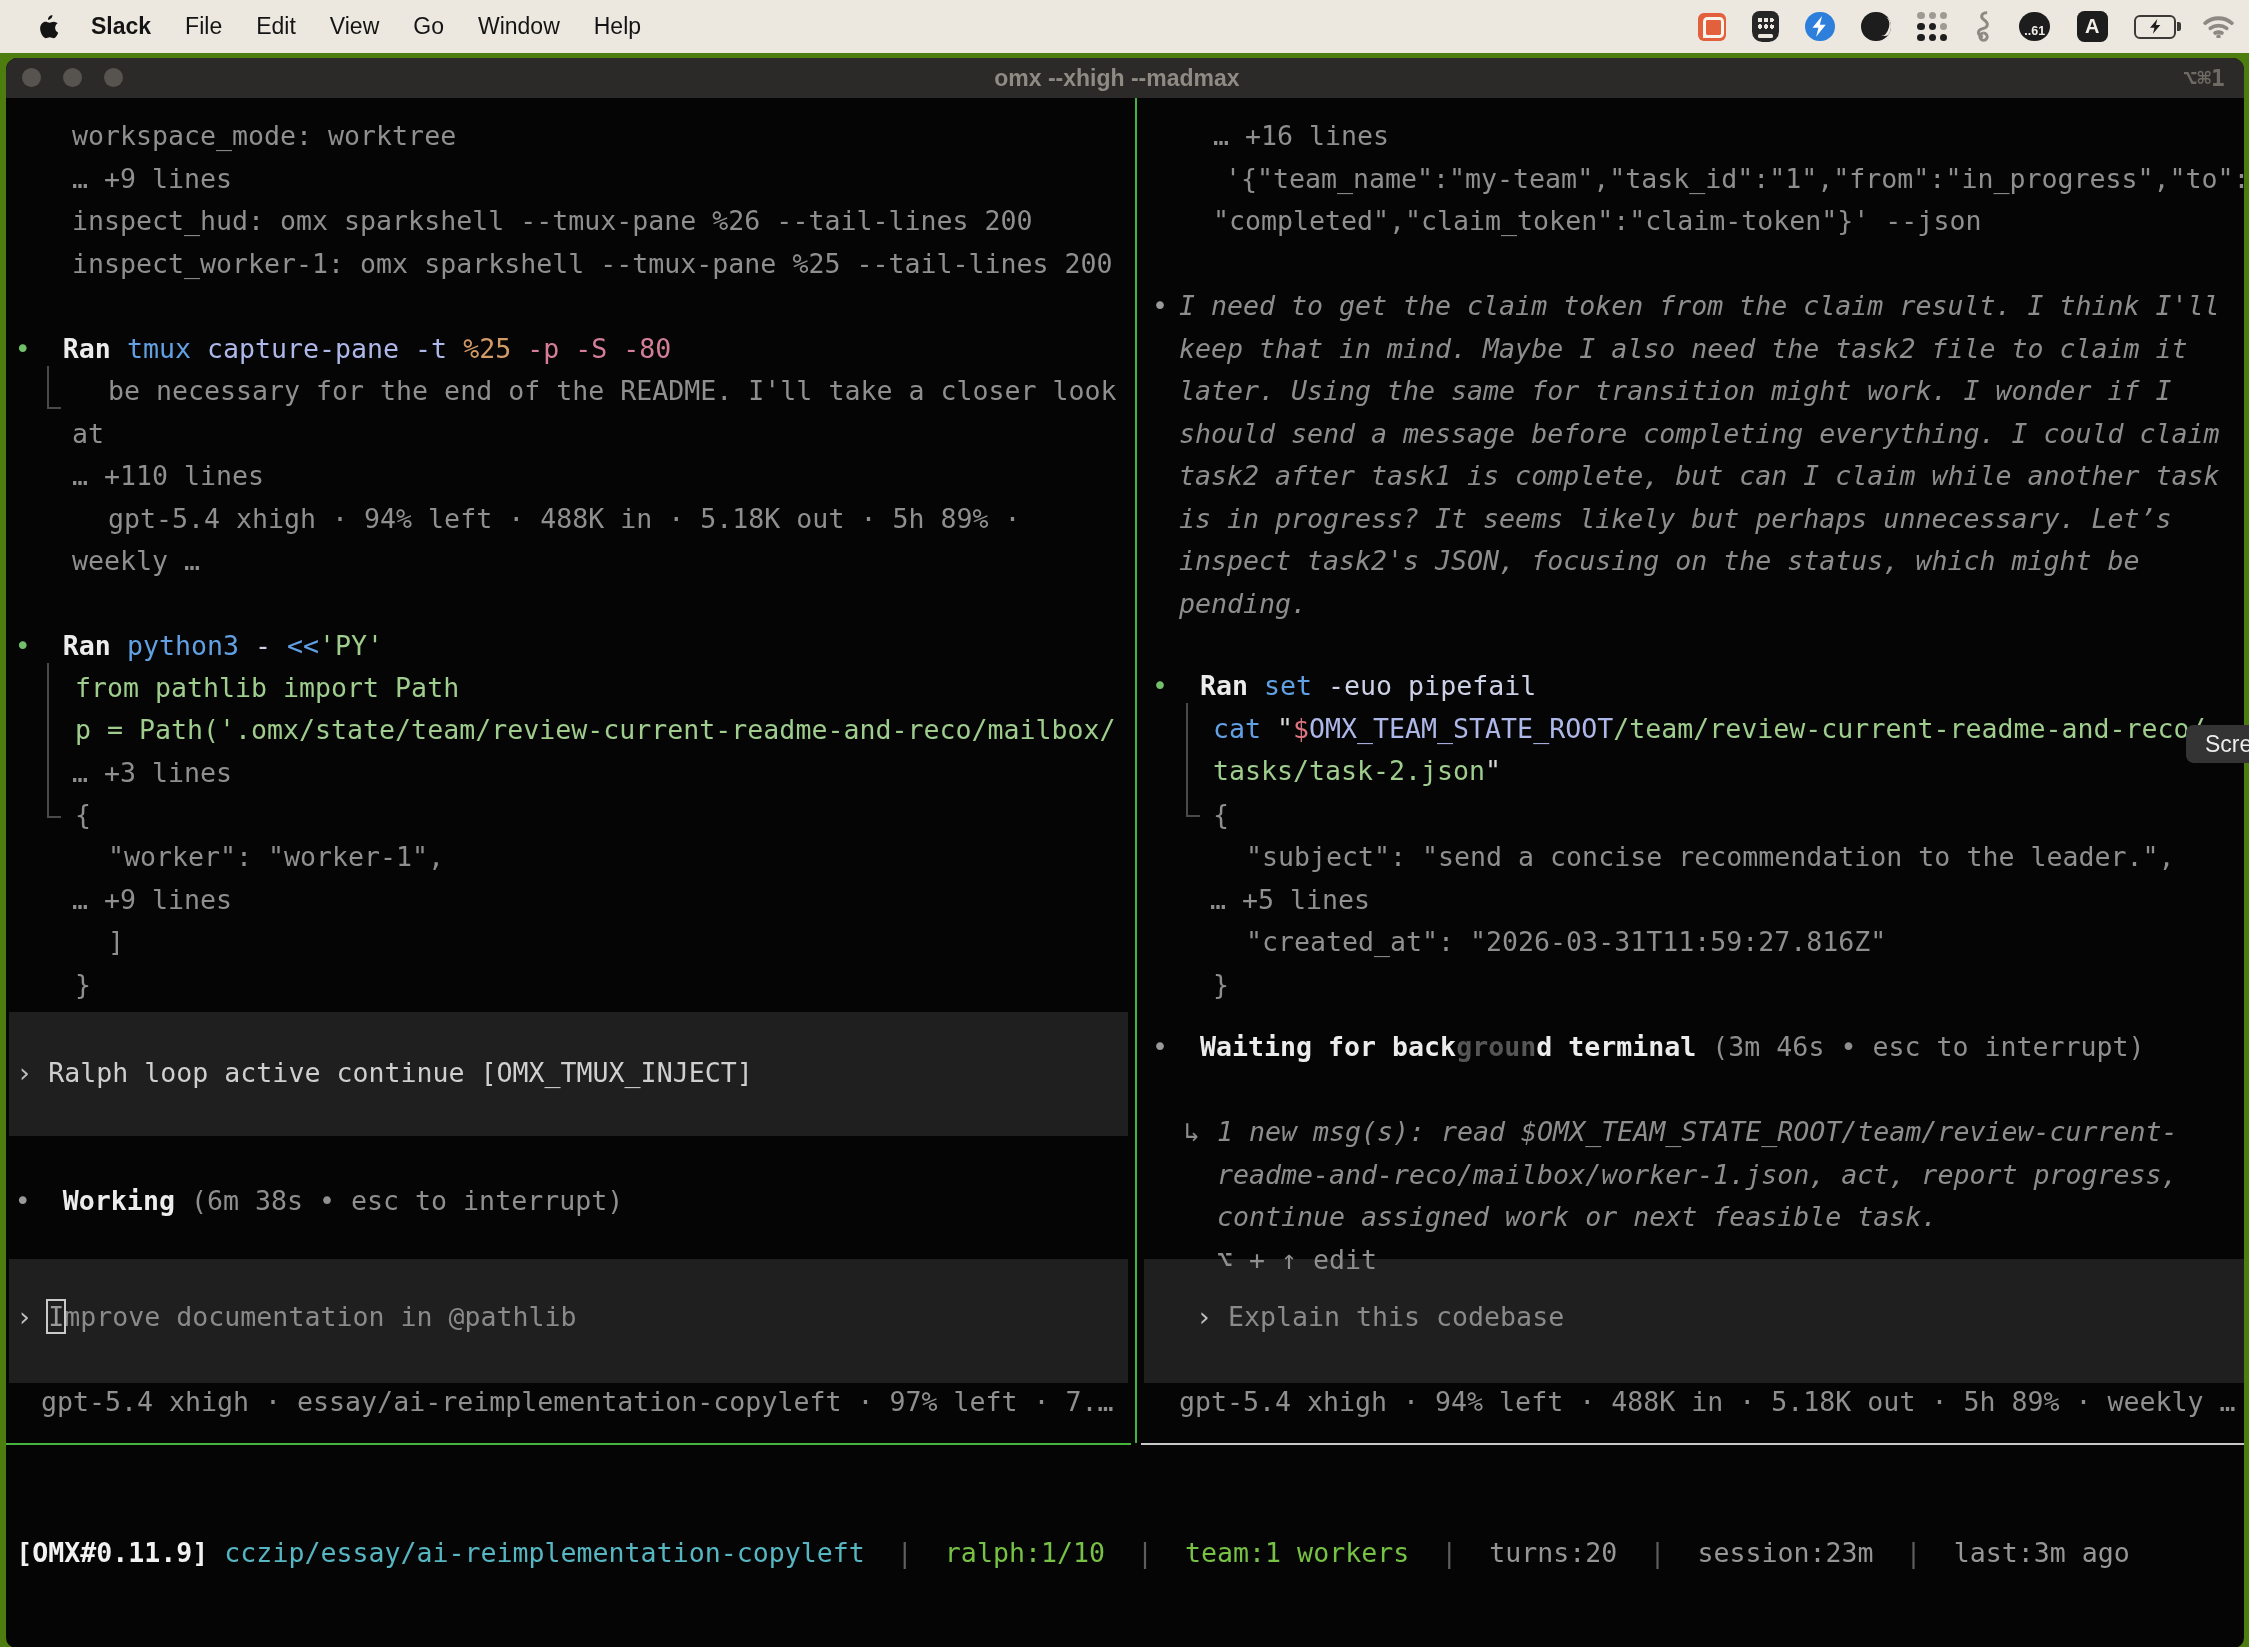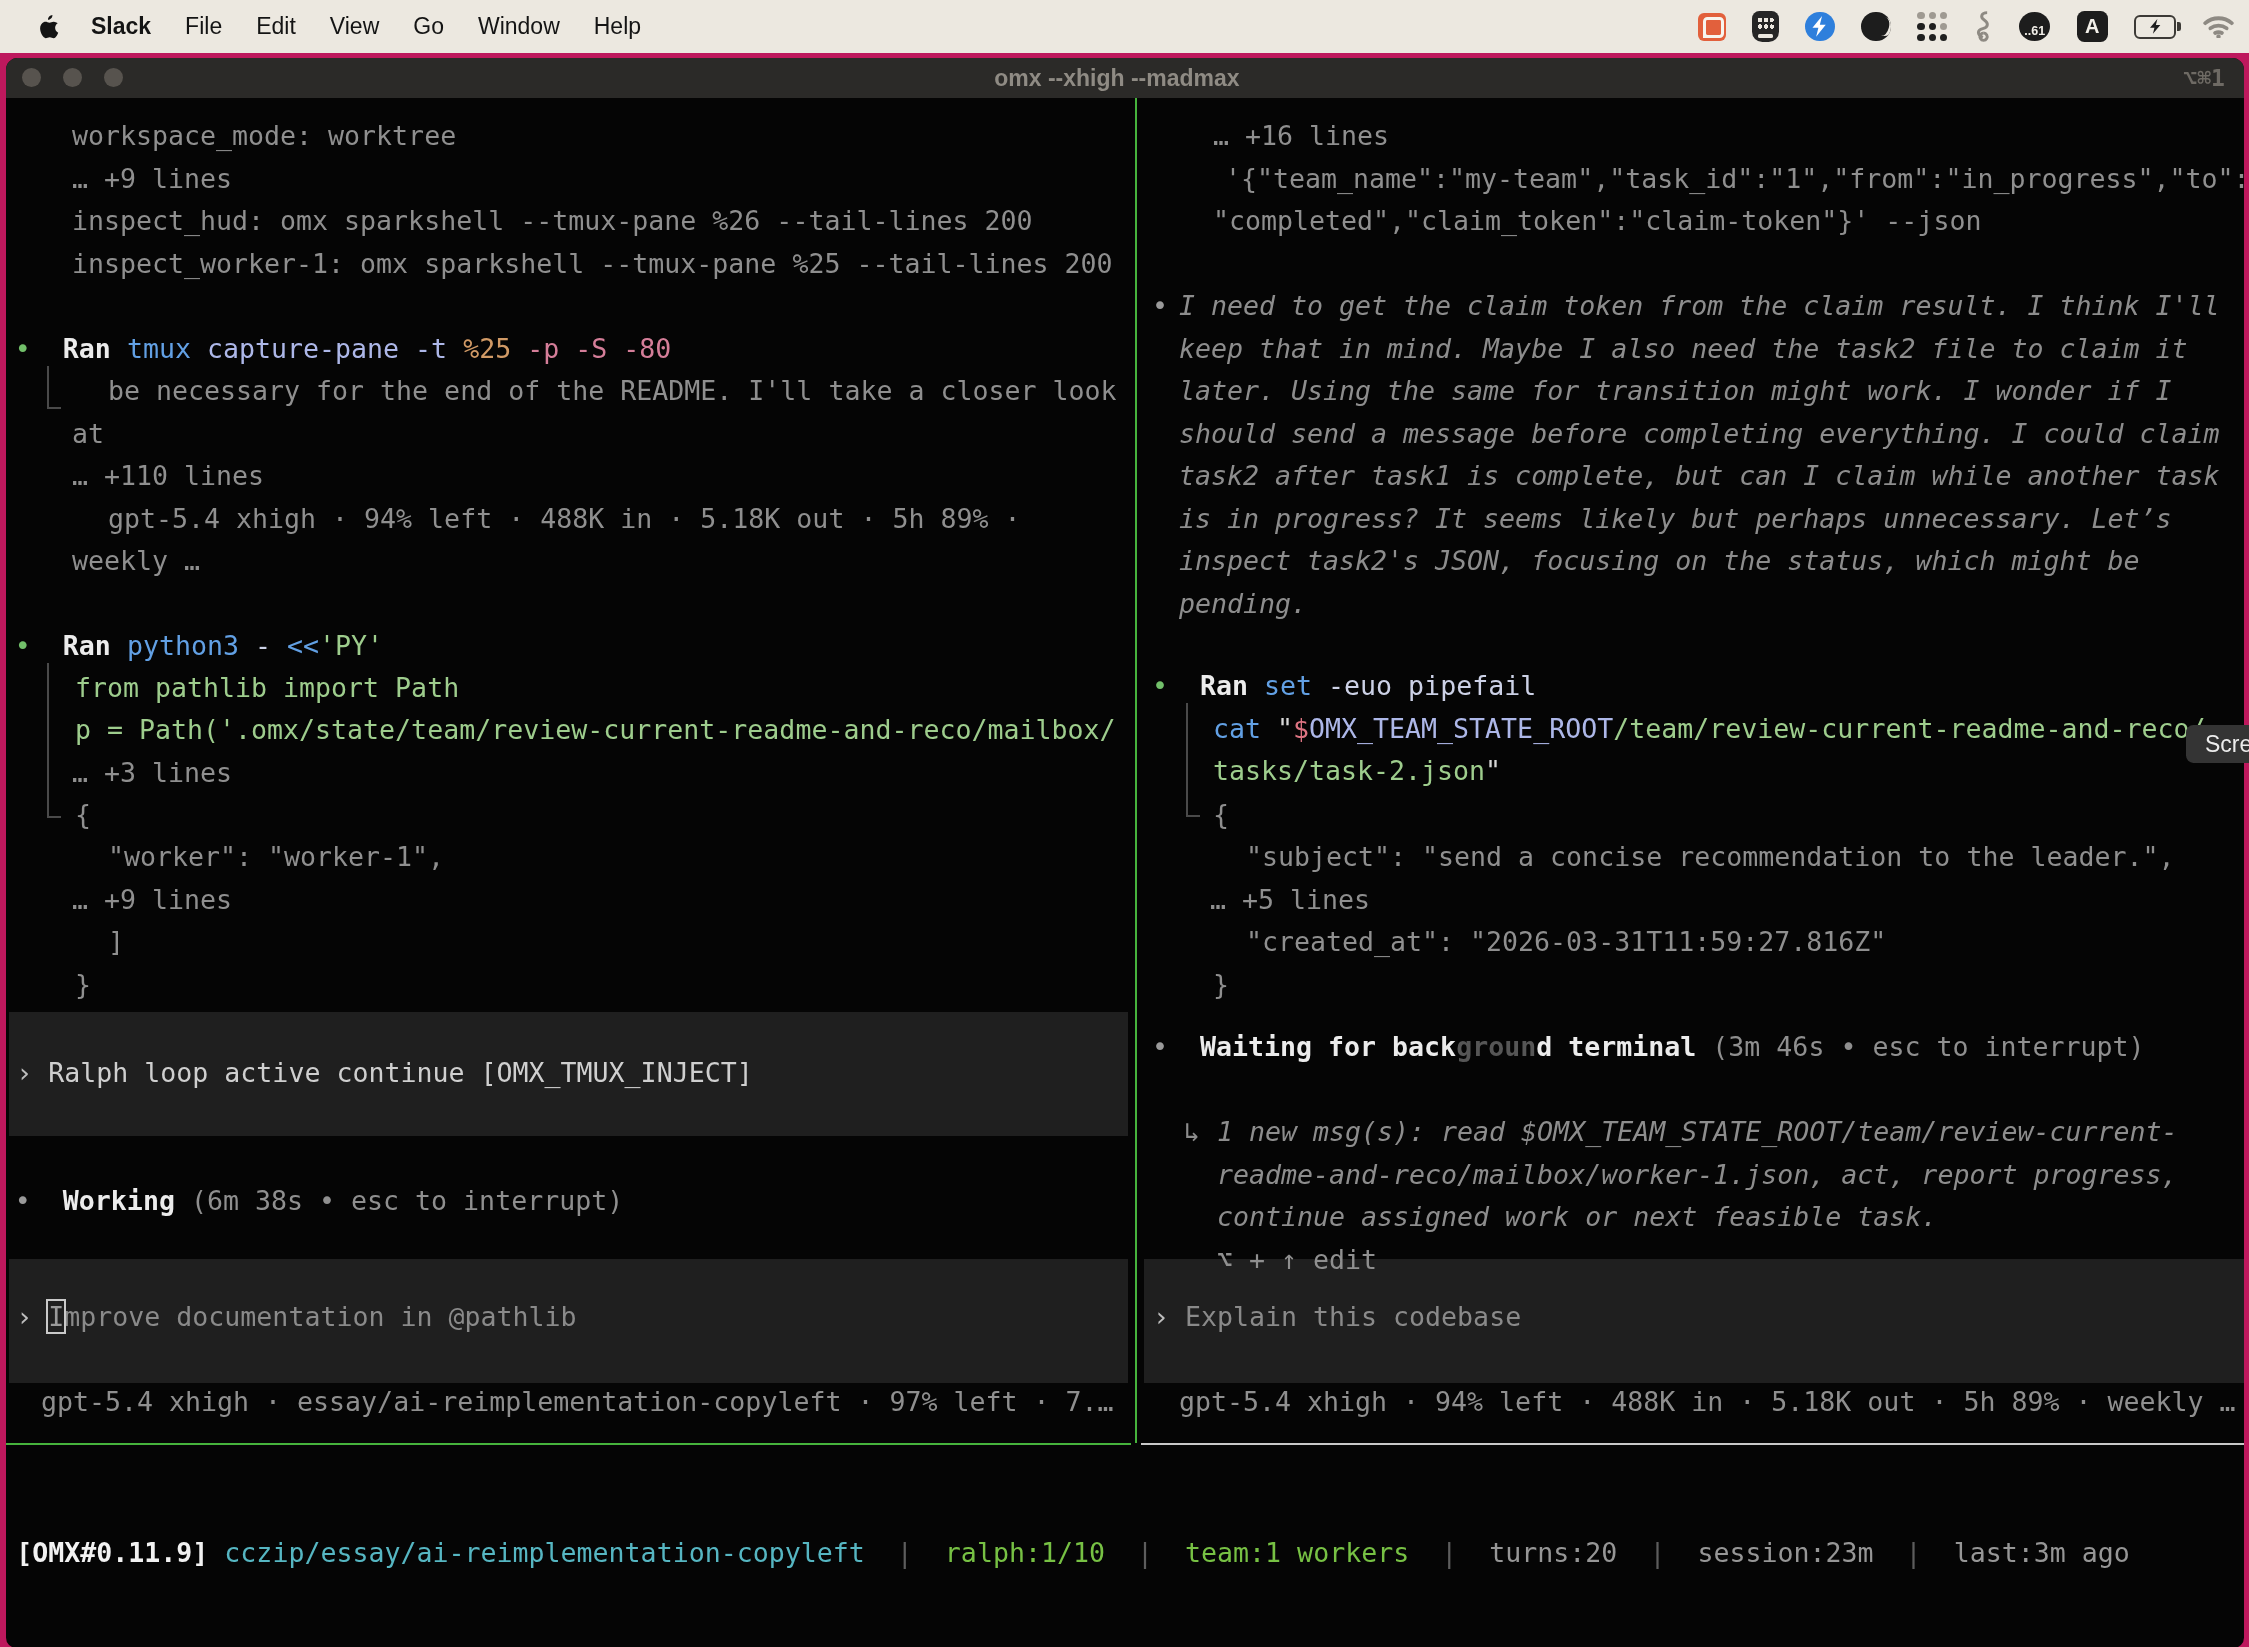--- a/index.html
+++ b/index.html
@@ -1,16 +1,16 @@
 <!DOCTYPE html>
 <html style="font-size:11.8px"><head>
 <meta charset="utf-8">
 <style>
   html,body{margin:0;padding:0;background:#000;}
-  .screen{position:relative;width:2250px;height:1648px;background:#be185d;overflow:hidden;
+  .screen{position:relative;width:2250px;height:1648px;background:#4d7c0f;overflow:hidden;
           font-family:"DejaVu Sans Mono",monospace;}
   
   .menubar{position:absolute;left:0;top:0;width:2250px;height:53px;background:#ece8e0;
            display:flex;align-items:center;font-family:"Liberation Sans","DejaVu Sans",sans-serif;
            color:#141414;font-size:23px;}
   .menubar .apple{margin-left:37px;display:flex;align-items:center;}
   .menu-items{display:flex;align-items:center;gap:34px;margin-left:32px;}
   .menu-items .mi{white-space:nowrap;}
   .menu-items .mi.app{font-weight:700;}
   .status-icons{margin-left:auto;display:flex;align-items:center;gap:26.6px;margin-right:16px;}
@@ -230,21 +230,21 @@
     <div class="tl" style="left:1207px;top:910px;">}</div>
 
     <div class="tl" style="left:1146px;top:972px;"><span class="b-grey">•</span><span>  </span><span class="c-white">Waiting for back</span><span class="c-white dim">groun</span><span class="c-white">d terminal</span><span> </span><span>(3m 46s • esc to interrupt)</span></div>
 
     <div class="tl it" style="left:1178px;top:1057px;">↳</div>
     <div class="tl it" style="left:1211px;top:1057px;">1 new msg(s): read $OMX_TEAM_STATE_ROOT/team/review-current-</div>
     <div class="tl it" style="left:1211px;top:1100px;">readme-and-reco/mailbox/worker-1.json, act, report progress,</div>
     <div class="tl it" style="left:1211px;top:1142px;">continue assigned work or next feasible task.</div>
     <div class="tl" style="left:1211px;top:1185px;">⌥ + ↑ edit</div>
 
-    <div class="tl" style="left:1147px;top:1242px;"><span class="prompt">›</span><span> </span><span class="ph">Explain this codebase</span></div>
+    <div class="tl" style="left:1190px;top:1242px;"><span class="prompt">›</span><span> </span><span class="ph">Explain this codebase</span></div>
 
     <div class="tl" style="left:1173px;top:1327px;">gpt-5.4 xhigh · 94% left · 488K in · 5.18K out · 5h 89% · weekly …</div>
 
     <div class="omx-line"><span class="badge">[OMX#0.11.9]</span><span> </span><span class="repo">cczip/essay/ai-reimplementation-copyleft</span><span class="sep">  </span><span class="sep">|</span><span class="sep">  </span><span class="grn">ralph:1/10</span><span class="sep">  </span><span class="sep">|</span><span class="sep">  </span><span class="grn">team:1 workers</span><span class="sep">  </span><span class="sep">|</span><span class="sep">  </span><span class="gry">turns:20</span><span class="sep">  </span><span class="sep">|</span><span class="sep">  </span><span class="gry">session:23m</span><span class="sep">  </span><span class="sep">|</span><span class="sep">  </span><span class="gry">last:3m ago</span></div>
 
     <div class="tmuxbar">
       
       
     </div>
   </div>

